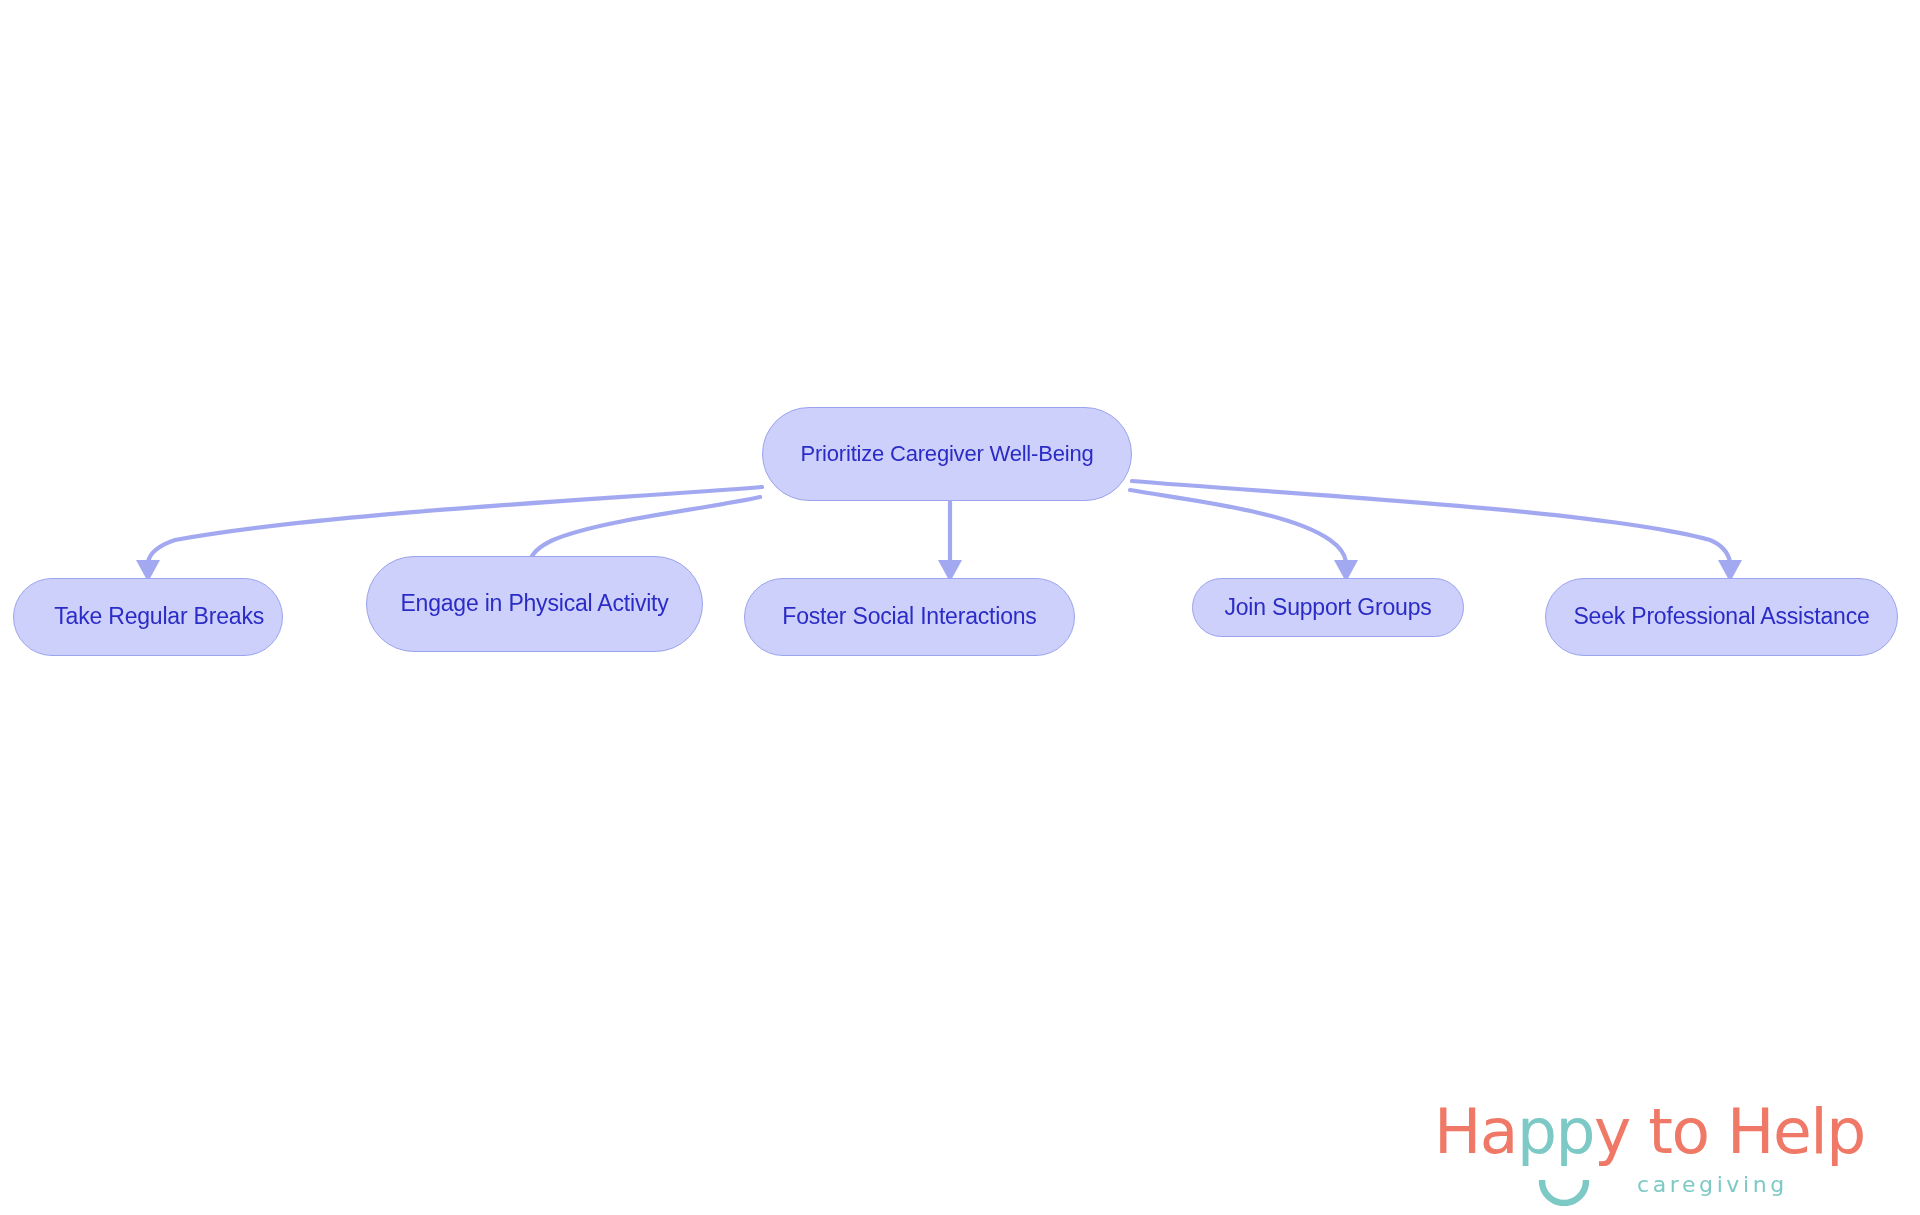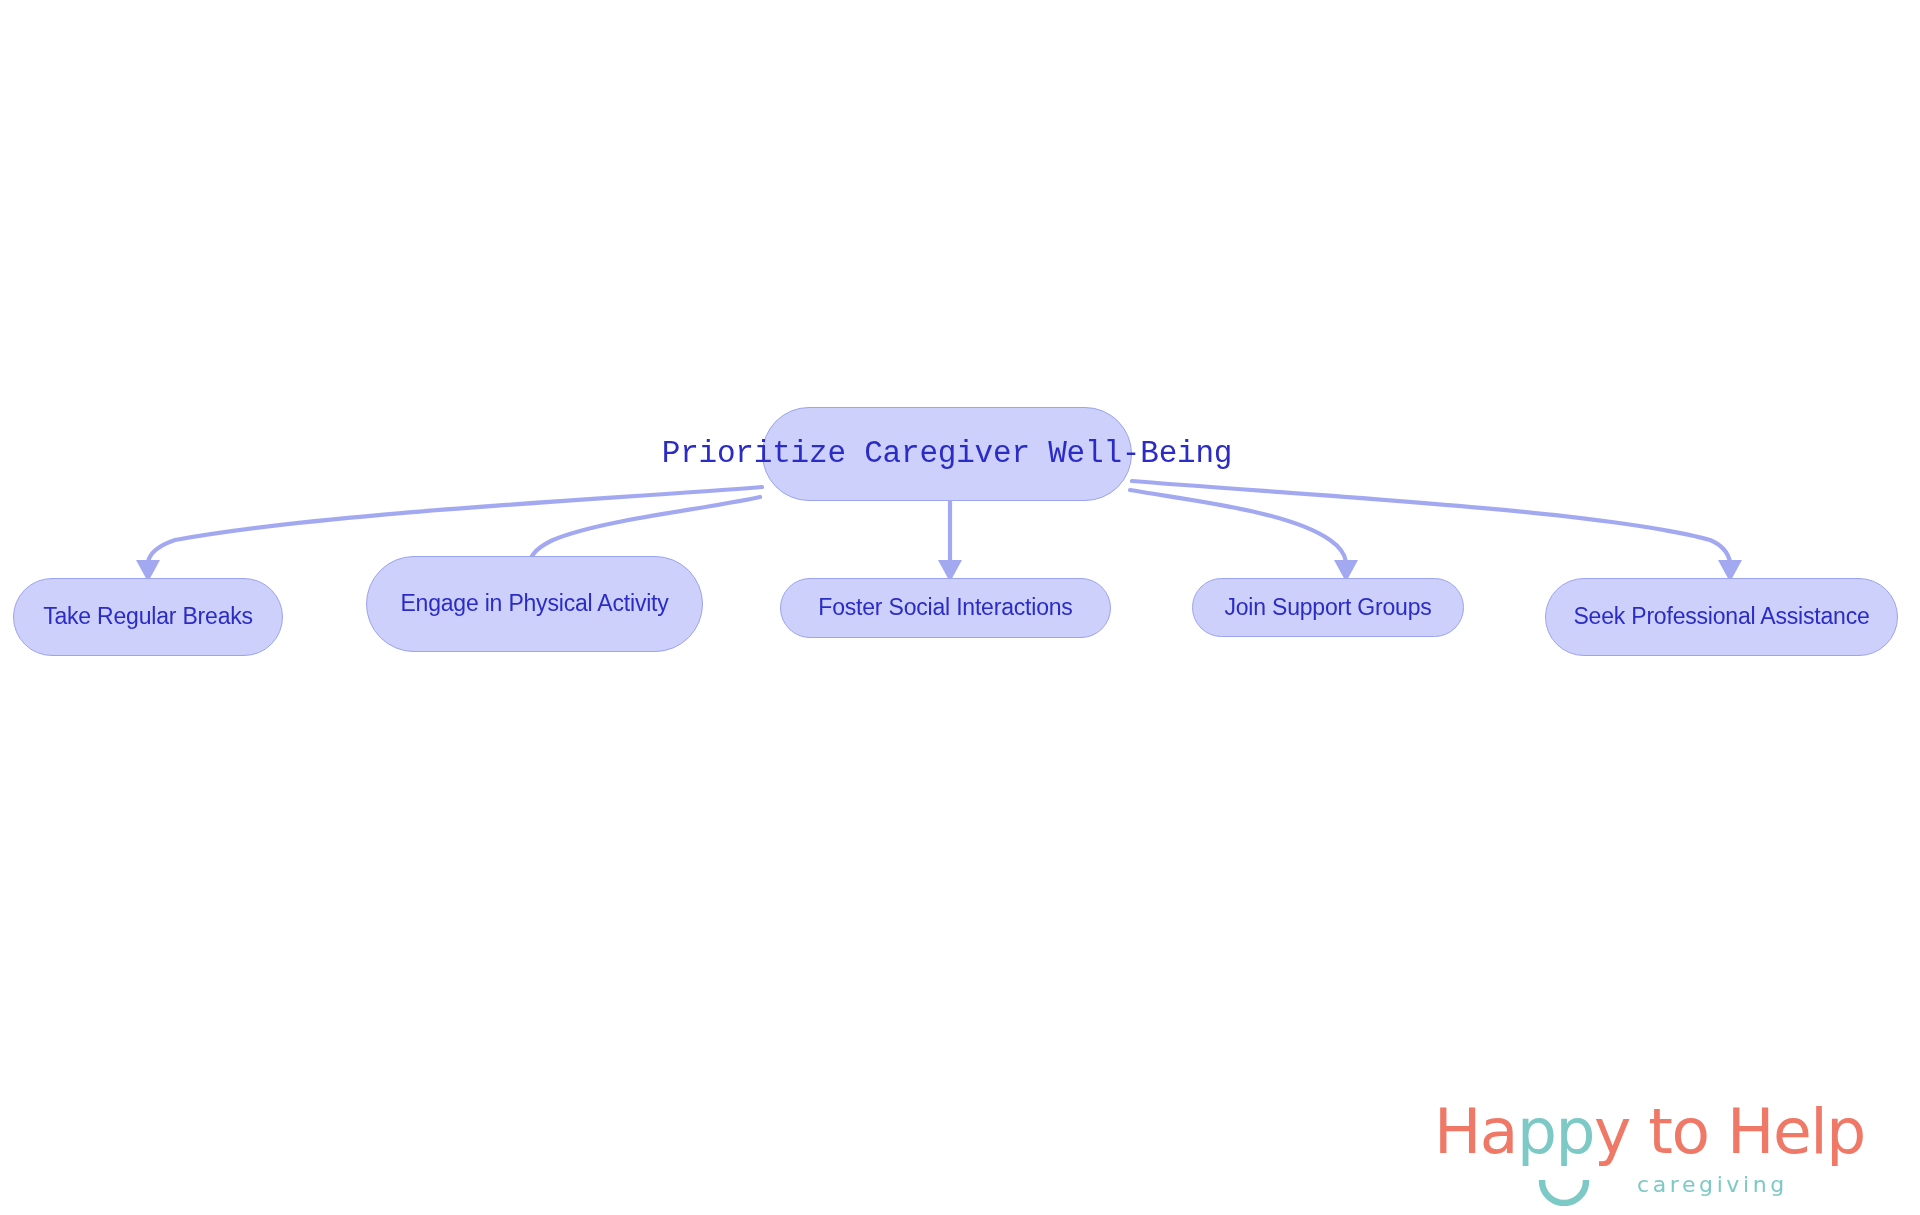--- a/index.html
+++ b/index.html
@@ -46,22 +46,21 @@
     color: #2b2bc6;
     font-family: "Liberation Sans", sans-serif;
     font-size: 23px;
     font-weight: 400;
     letter-spacing: -0.2px;
     line-height: 1.2;
     white-space: nowrap;
   }
 
   .flow-node.root {
-    font-size: 31px;
-    font-family: Liberation Mono, monospace;
+    font-size: 22px;
   }
 
   .node-label {
     display: block;
     padding: 0 18px;
   }
 
   
   #brand-logo {
     position: absolute;
@@ -123,29 +122,29 @@
       <polygon points="938,560 962,560 950,582"></polygon>
       <polygon points="1334,560 1358,560 1346,582"></polygon>
       <polygon points="1718,560 1742,560 1730,582"></polygon>
     </g>
   </svg>
 
   <div class="flow-node root" style="left:762px; top:407px; width:370px; height:94px;">
     <span class="node-label">Prioritize Caregiver Well-Being</span>
   </div>
 
-  <div class="flow-node" style="left:13px; top:578px; width:270px; height:78px;">
+  <div class="flow-node" style="left:13px; top:578px; width:270px; height:78px;justify-content:flex-end;">
     <span class="node-label">Take Regular Breaks</span>
   </div>
 
   <div class="flow-node" style="left:366px; top:556px; width:337px; height:96px;">
     <span class="node-label">Engage in Physical Activity</span>
   </div>
 
-  <div class="flow-node" style="left:780px; top:578px; width:331px; height:60px;">
+  <div class="flow-node" style="left:744px; top:578px; width:331px; height:78px;">
     <span class="node-label">Foster Social Interactions</span>
   </div>
 
   <div class="flow-node" style="left:1192px; top:578px; width:272px; height:59px;">
     <span class="node-label">Join Support Groups</span>
   </div>
 
   <div class="flow-node" style="left:1545px; top:578px; width:353px; height:78px;">
     <span class="node-label">Seek Professional Assistance</span>
   </div>

